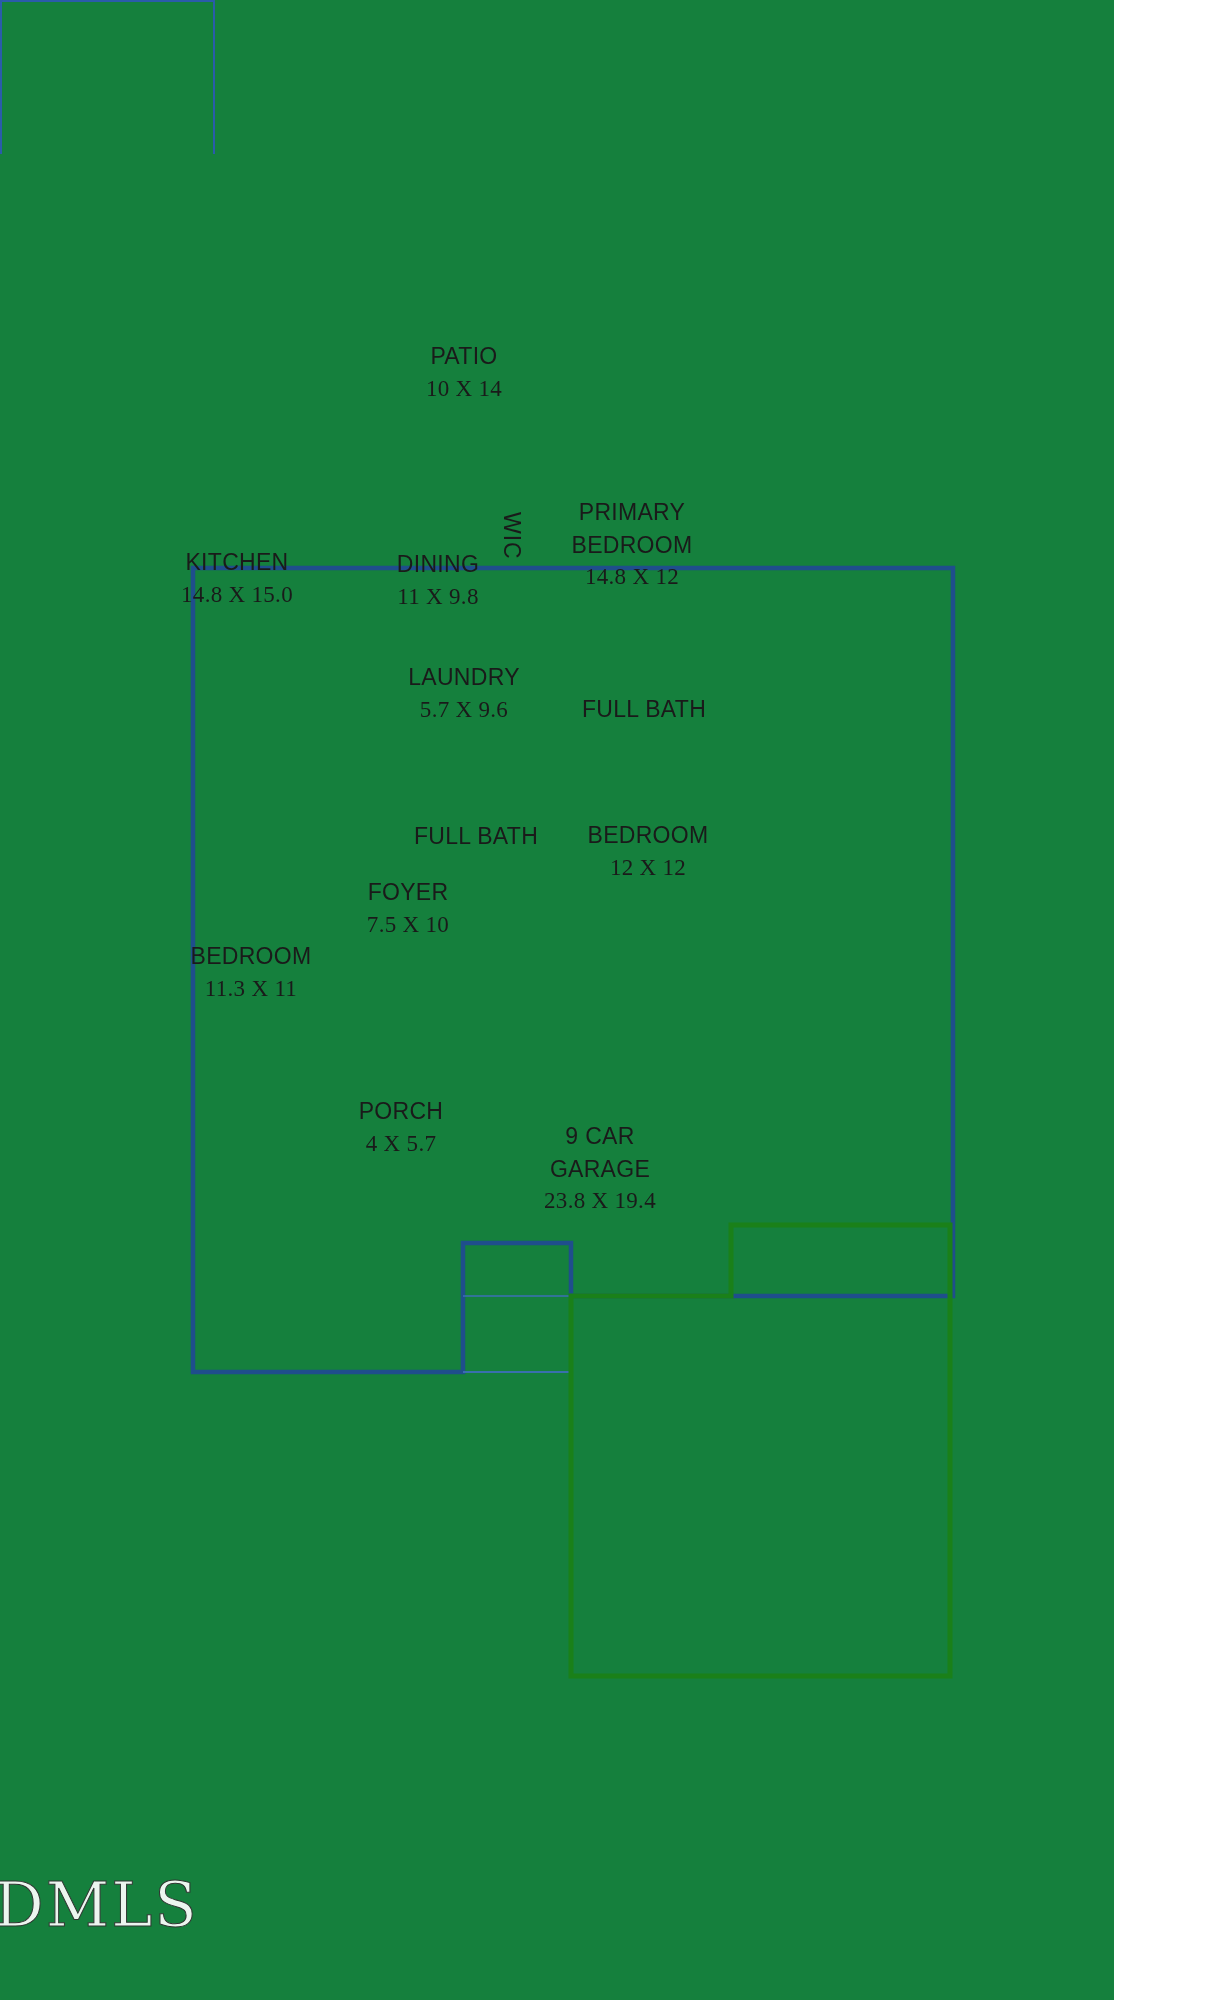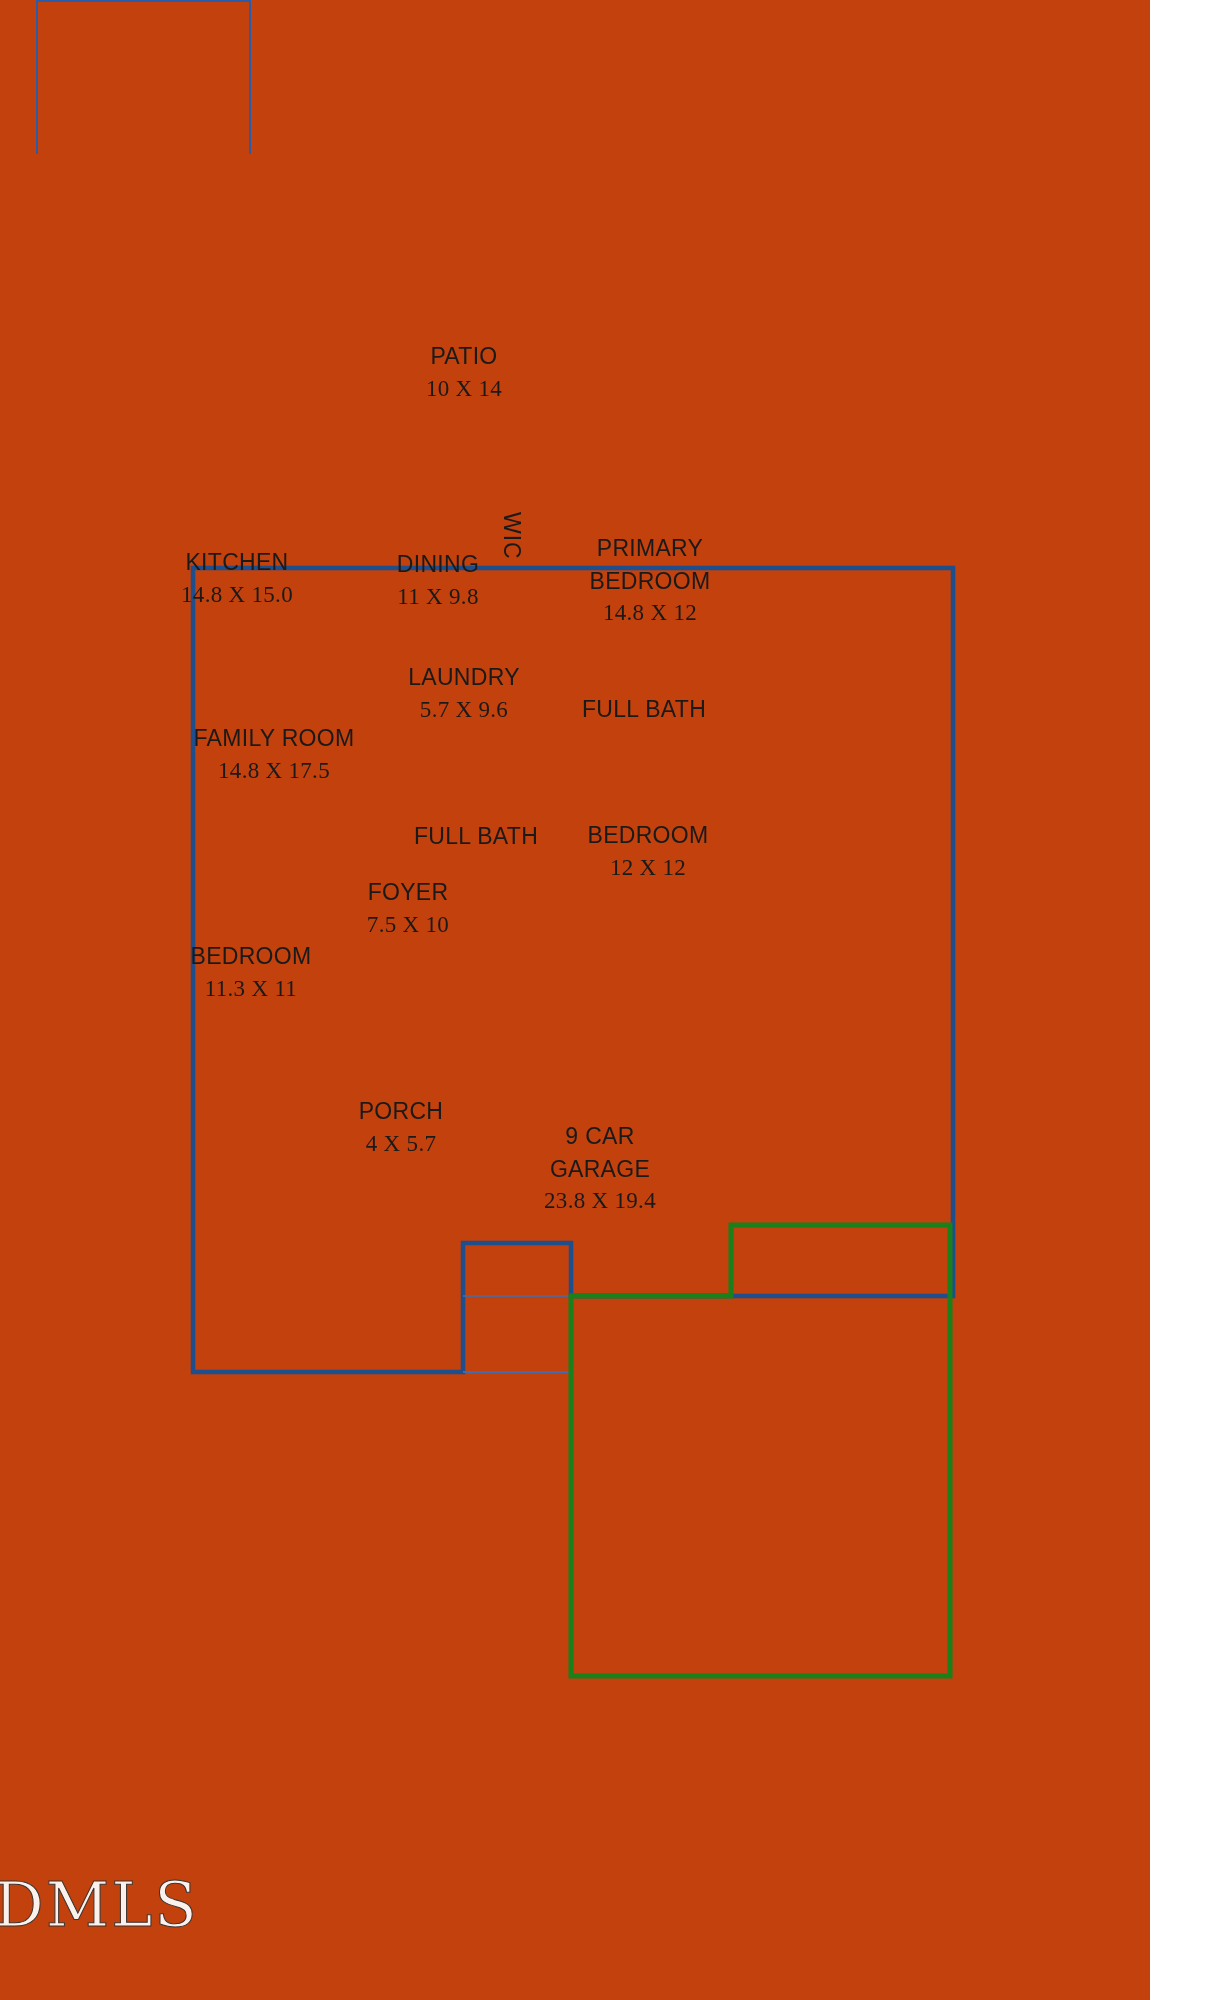--- a/index.html
+++ b/index.html
@@ -9,23 +9,22 @@
     background: #ffffff;
   }
   body {
     font-family: "Liberation Sans", sans-serif;
     -webkit-font-smoothing: antialiased;
   }
   #stage {
     position: relative;
     width: 1114px;
     height: 2000px;
-    background: #c2410c;
+    background: #15803d;
     overflow: hidden;
-    padding-left: 36px;
   }
   .patio-box {
     left: 359px;
     top: 297px;
     width: 211px;
     height: 152px;
     border: 2px solid #2a5caa;
     border-bottom: none;
   }
   
@@ -101,39 +100,35 @@
 
   <div class="label" style="left:438px; top:548px;">
     <span class="name">DINING</span>
     <span class="dims">11 X 9.8</span>
   </div>
 
   <div class="label vertical" style="left:512px; top:512px;">
     <span class="name">WIC</span>
   </div>
 
-  <div class="label" style="left:632px; top:532px;margin-left:18px;">
+  <div class="label" style="left:632px; top:496px;">
     <span class="name">PRIMARY</span>
     <span class="name">BEDROOM</span>
     <span class="dims">14.8 X 12</span>
   </div>
 
   <div class="label" style="left:464px; top:661px;">
     <span class="name">LAUNDRY</span>
     <span class="dims">5.7 X 9.6</span>
   </div>
 
   <div class="label" style="left:644px; top:693px;">
     <span class="name">FULL BATH</span>
   </div>
 
-  <div class="label" style="left:274px; top:722px;">
-    <span class="name">FAMILY ROOM</span>
-    <span class="dims">14.8 X 17.5</span>
-  </div>
 
   <div class="label" style="left:476px; top:820px;">
     <span class="name">FULL BATH</span>
   </div>
 
   <div class="label" style="left:648px; top:819px;">
     <span class="name">BEDROOM</span>
     <span class="dims">12 X 12</span>
   </div>
 

